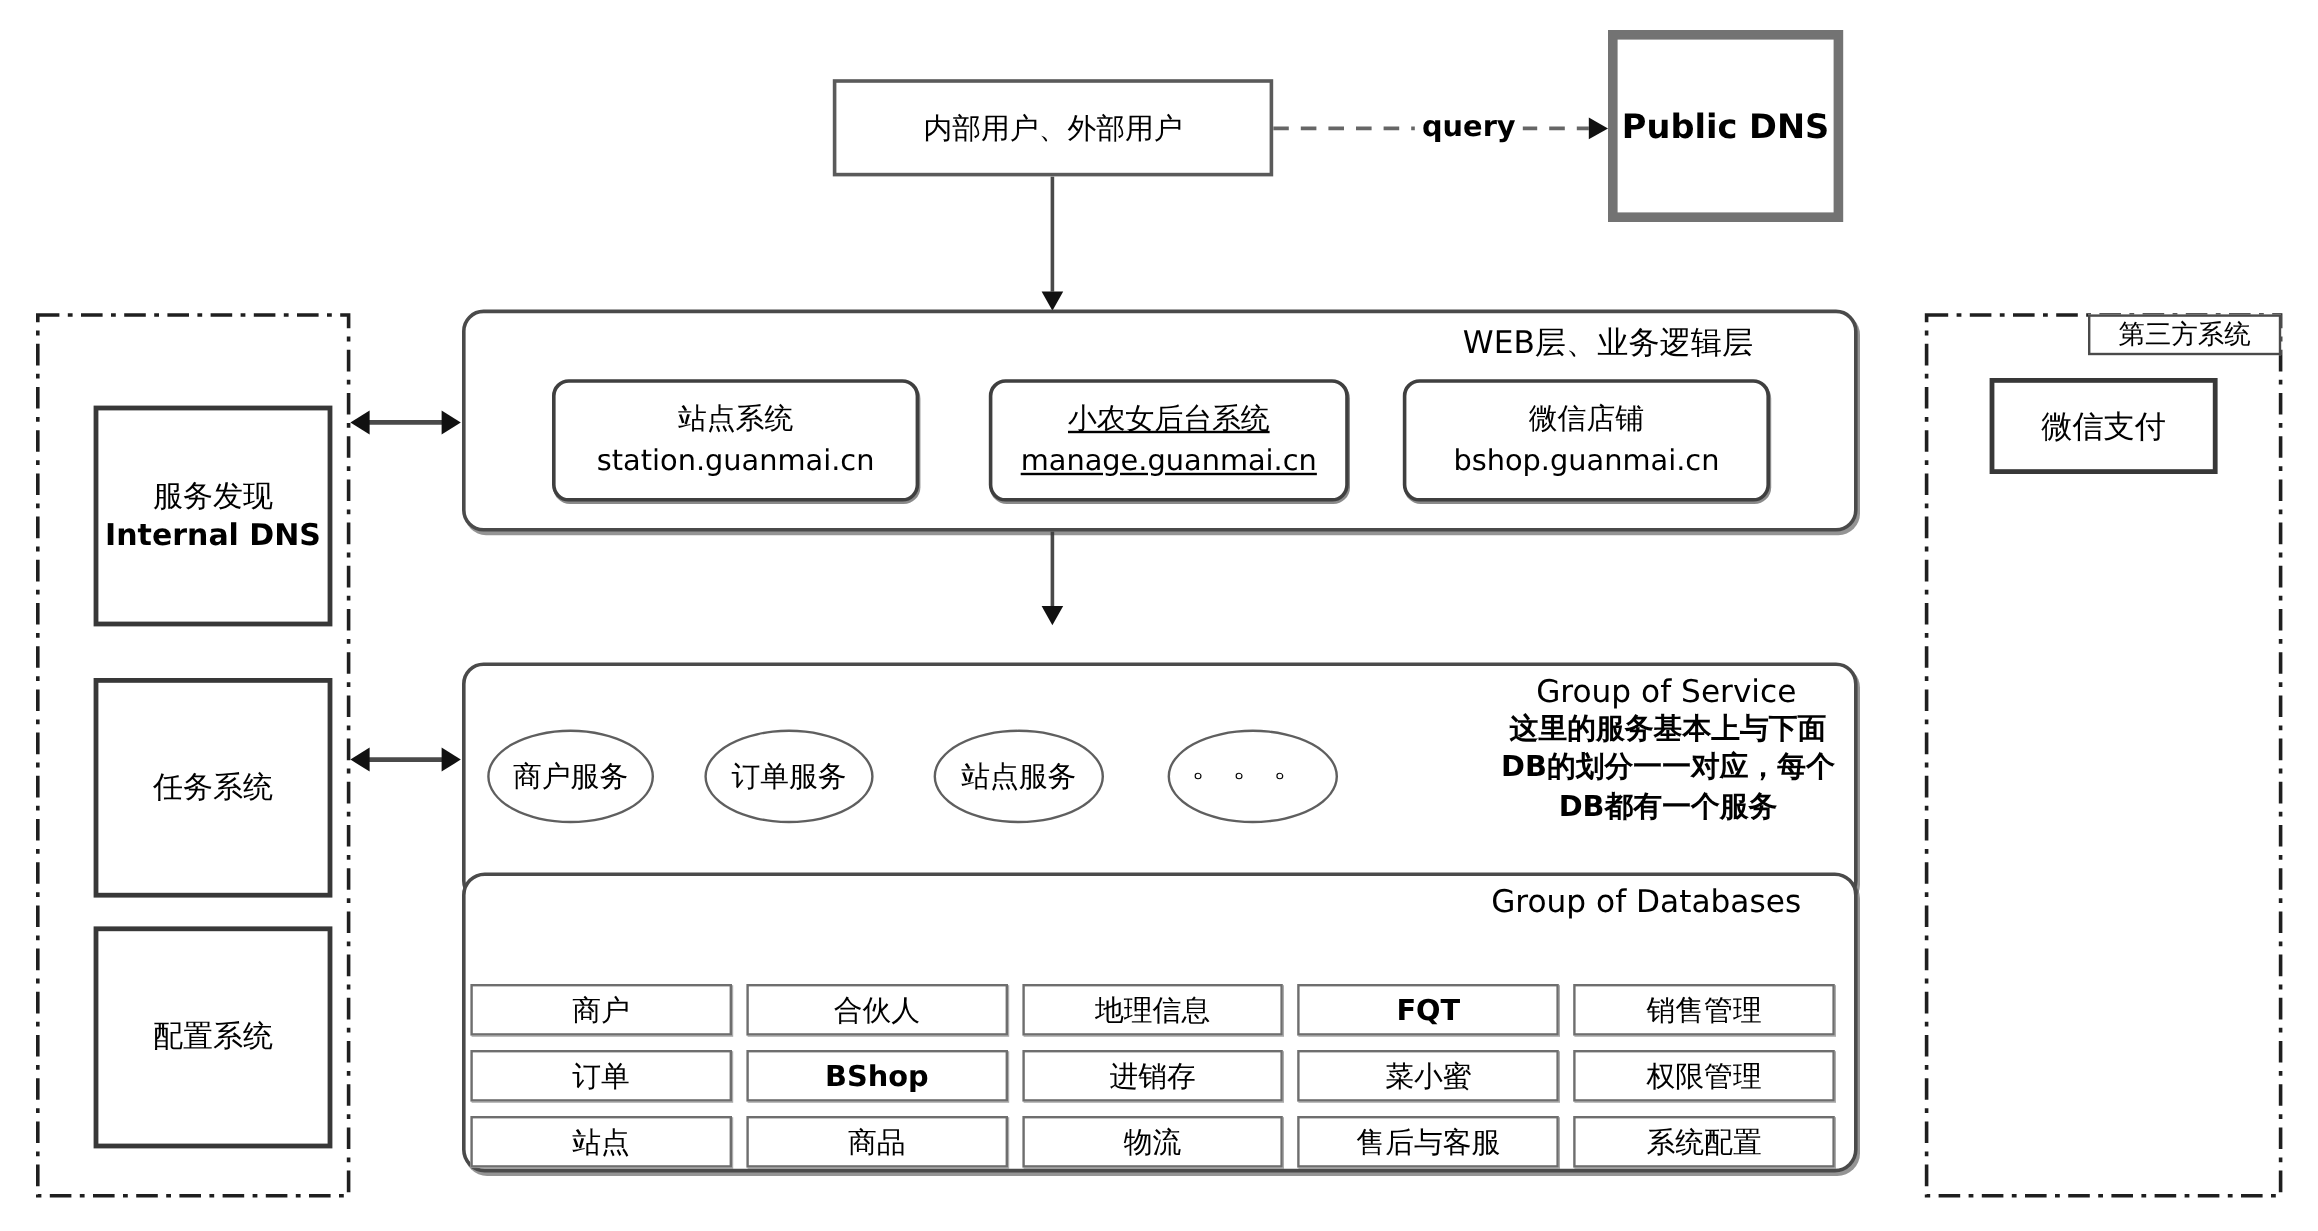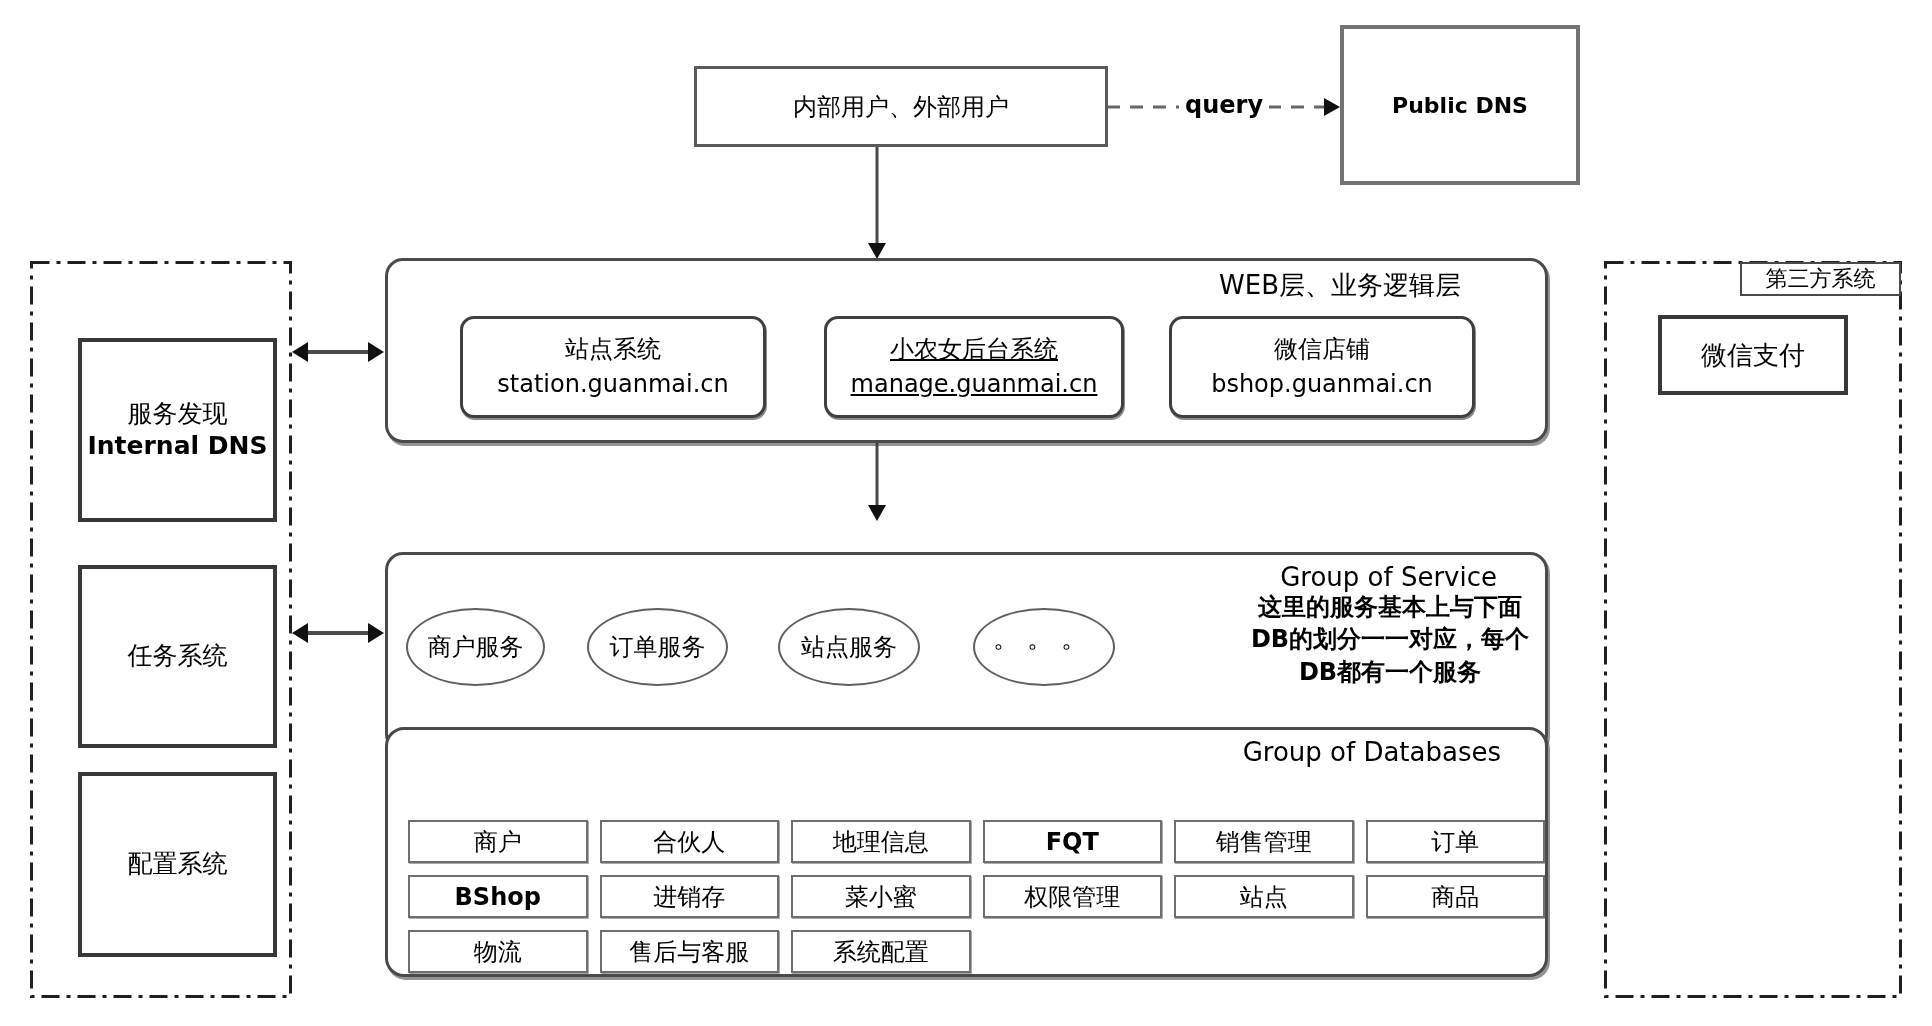--- a/index.html
+++ b/index.html
@@ -5,22 +5,22 @@
   html,body { margin:0; padding:0; background:#ffffff; }
   body { font-family:"DejaVu Sans","Liberation Sans",sans-serif; color:#000; }
   .canvas { position:relative; width:1932px; height:1026px; background:#fff; overflow:hidden; }
 
   .connectors { position:absolute; left:0; top:0; width:1932px; height:1026px; z-index:1; pointer-events:none; }
 
   .abs { position:absolute; box-sizing:border-box; }
   .cbox { display:flex; flex-direction:column; align-items:center; justify-content:center; text-align:center; background:#fff; z-index:2; }
 
   
-  .users-box   { left:694px; top:66px;  width:414px; height:81px; border:3px solid #5a5a5a; font-size:24px; }
-  .public-dns  { left:1340px; top:25px; width:240px; height:160px; border:4px solid #737373; font-size:22px; font-weight:bold; }
+  .users-box   { left:694px; top:66px;  width:367px; height:81px; border:3px solid #5a5a5a; font-size:24px; }
+  .public-dns  { left:1340px; top:25px; width:196px; height:160px; border:8px solid #737373; font-size:28px; font-weight:bold; }
 
   .query-label { left:1146px; top:91px; z-index:3; background:#fff; padding:0 6px; font-size:24px; font-weight:bold;margin-left:33px; }
 
   
   .sys-box { left:78px; width:199px; border:4px solid #383838; font-size:25px; line-height:1.3; }
   .sys-box .en { font-weight:bold; }
   .svc-discovery { top:338px; height:184px; }
   .task-system   { top:565px; height:183px; }
   .config-system { top:772px; height:185px; }
 
@@ -44,21 +44,21 @@
   .svc-ellipse { top:608px; height:78px; border:2.5px solid #5f5f5f; border-radius:50%; font-size:24px; }
   .svc-e1 { left:406px; width:139px; }
   .svc-e2 { left:587px; width:141px; }
   .svc-e3 { left:778px; width:142px; }
   .svc-e4 { left:973px; width:142px; }
   .dots-label { letter-spacing:8px; transform:translateY(-26%); font-size:26px; }
 
   .svc-note { left:1228px; top:591px; width:324px; text-align:center; font-size:24px; font-weight:bold; line-height:1.35; z-index:2; background:transparent; }
 
   
-  .db-grid { left:408px; top:820px; width:1137px; display:grid; grid-template-columns:repeat(6,1fr); column-gap:19px; row-gap:21px; z-index:2;gap:12px; }
+  .db-grid { left:392px; top:820px; width:1137px; display:grid; grid-template-columns:repeat(5,1fr); column-gap:19px; row-gap:21px; z-index:2;gap:12px; }
   .db-cell { height:43px; border:2px solid #6e6e6e; box-shadow:1px 1px 0 rgba(90,90,90,.5); background:#fff; display:flex; align-items:center; justify-content:center; font-size:24px; box-sizing:border-box; }
   .db-cell.bold { font-weight:bold; }
 
   
   .tp-label { left:1740px; top:262px; width:161px; height:34px; border:2px solid #4a4a4a; font-size:22px; }
   .wechat-pay { left:1658px; top:315px; width:190px; height:80px; border:4px solid #383838; font-size:26px; }
 </style>
 </head>
 <body>
 

